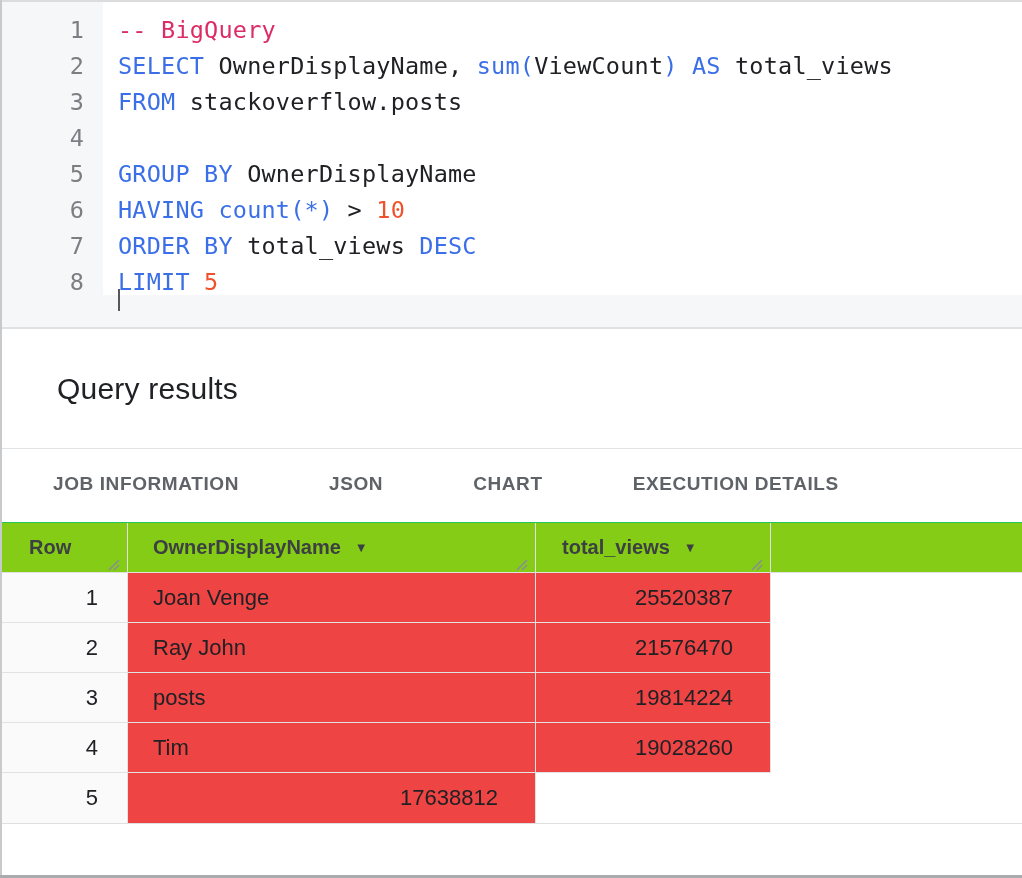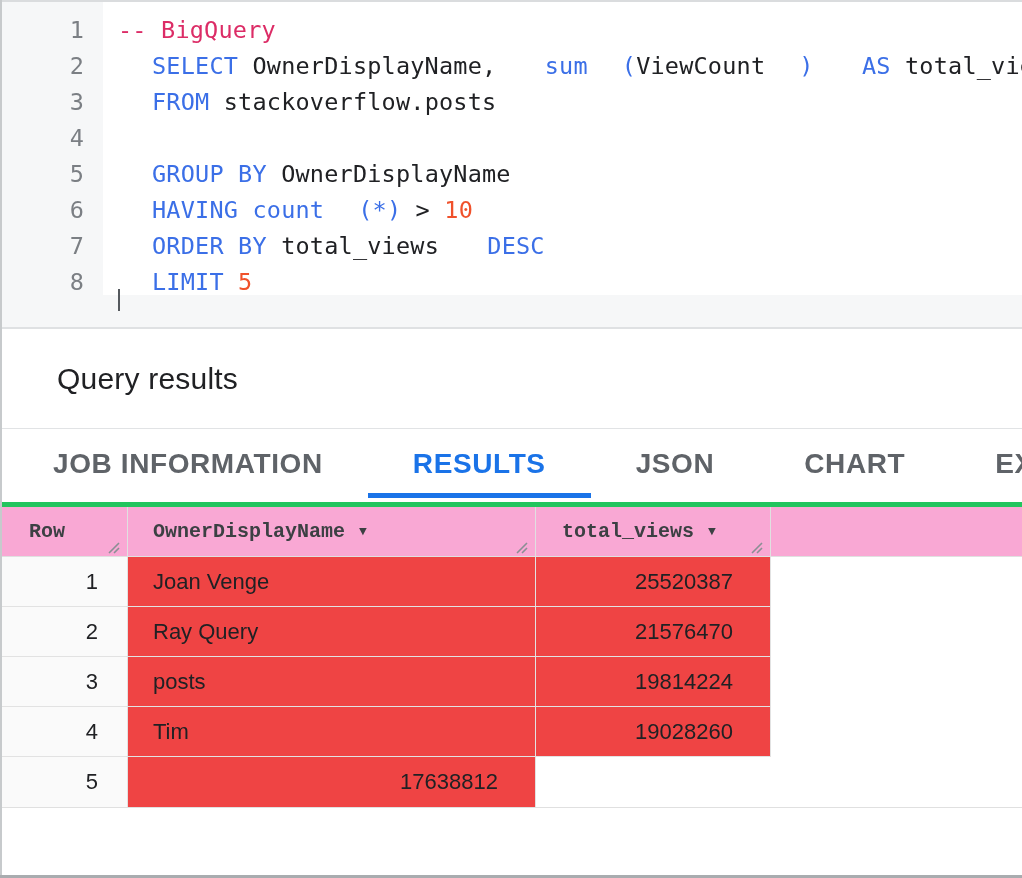--- a/index.html
+++ b/index.html
@@ -18,42 +18,42 @@
     background:#fff;
   }
   .gutter-bg{position:absolute; left:2px; top:0; width:101px; height:100%; background:#F6F7F8;}
   .hstrip{position:absolute; left:2px; right:0; bottom:0; height:32px; background:#F6F7F8;}
   .code-lines{position:absolute; top:10px; left:0; right:0;}
   .code-line{display:flex; height:36px; line-height:36px;
     font-family:"DejaVu Sans Mono", monospace; font-size:23.5px; letter-spacing:0.2px;}
   .ln{width:103px; padding-right:19px; box-sizing:border-box; text-align:right;
     color:var(--lng,#7B7F84); flex:none;}
   .lt{padding-left:15px; white-space:pre; color:var(--id,#202124);}
-  .tok-kw, .tok-paren{color:var(--kw,#3B6FE7);margin-left:34px;}
+  .tok-kw, .tok-paren{color:var(--kw,#3B6FE7);}
   .tok-num{color:var(--num,#F0512B);}
   .tok-str{color:var(--str,#1E8E3E);}
   .tok-comment{color:var(--comment,#DC2C66);}
   .tok-id{color:var(--id,#202124);}
   .ibeam{position:absolute; left:118px; top:287px; width:2px; height:22px;
     background:#55595E; z-index:3;}
   
-  .qr-section{height:100px; box-sizing:border-box; border-bottom:1px solid #E1E3E5;
+  .qr-section{height:120px; box-sizing:border-box; border-bottom:1px solid #E1E3E5;
     display:flex; align-items:center; padding-left:57px; background:#fff;}
   .qr-title{font-size:30px; font-weight:400; color:#202124; margin:0; letter-spacing:0.2px;}
   
   .tabs{height:73px; display:flex; align-items:flex-start; padding-left:8px;
     overflow:hidden; white-space:nowrap; background:#fff;}
   .tab{position:relative; height:69px; line-height:69px; padding:0 45px; flex:none;
-    font-size:28px; font-weight:700; letter-spacing:0.6px; color:#5F6368; cursor:pointer;}
+    font-size:19px; font-weight:700; letter-spacing:0.6px; color:#5F6368; cursor:pointer;}
   .tab.active{color:var(--accent,#1A73E8);}
   .tab-underline{position:absolute; left:0; right:0; bottom:0; height:5px;
     background:var(--accent,#1A73E8);}
   
   .thead{display:grid; grid-template-columns:128px 408px 235px 1fr; height:49px;
-    background:#f9a8d4; border-top:5px solid #22c55e; border-bottom:1px solid #E0E0E0;font-family:Liberation Mono, monospace;}
+    background:#84cc16; border-top:1px solid #22c55e; border-bottom:1px solid #E0E0E0;}
   .th{position:relative; display:flex; align-items:center; box-sizing:border-box;
     border-right:1px solid #E0E0E0; font-size:20px; font-weight:600; color:#3C4043;}
   .th.filler{border-right:none;}
   .th-pad-row{padding-left:29px;}
   .th-pad-name{padding-left:25px;}
   .th-pad-views{padding-left:26px;}
   .sort-arrow{margin-left:14px; font-size:13px; color:#3C4043; cursor:pointer;}
   .grip{position:absolute; right:7px; bottom:5px; width:14px; height:14px; cursor:col-resize;}
   .tbody{border-bottom:1px solid #E0E0E0;}
   .tr{display:grid; grid-template-columns:128px 408px 235px 1fr; height:50px;}
@@ -110,21 +110,20 @@
       </div>
     <div class="ibeam"></div>
   </div>
 
   <div class="qr-section">
     <h1 class="qr-title">Query results</h1>
   </div>
 
   <div class="tabs" id="tabs">
       <div class="tab"><span>JOB INFORMATION</span></div>
-      <div class="tab active"><span>RESULTS</span><div class="tab-underline"></div></div>
       <div class="tab"><span>JSON</span></div>
       <div class="tab"><span>CHART</span></div>
       <div class="tab"><span>EXECUTION DETAILS</span></div>
     </div>
 
   <div class="results-table">
     <div class="thead" id="thead">
         <div class="th th-pad-row">
           <span>Row</span>
           <span class="grip"><svg viewBox="0 0 14 14" width="14" height="14">
@@ -149,21 +148,21 @@
       </div>
     <div class="tbody" id="tbody">
         <div class="tr">
           <div class="td td-rownum">1</div>
           <div class="td td-name">Joan Venge</div>
           <div class="td td-views">25520387</div>
           <div class="td filler"></div>
         </div>
         <div class="tr">
           <div class="td td-rownum">2</div>
-          <div class="td td-name">Ray Query</div>
+          <div class="td td-name">Ray John</div>
           <div class="td td-views">21576470</div>
           <div class="td filler"></div>
         </div>
         <div class="tr">
           <div class="td td-rownum">3</div>
           <div class="td td-name">posts</div>
           <div class="td td-views">19814224</div>
           <div class="td filler"></div>
         </div>
         <div class="tr">

